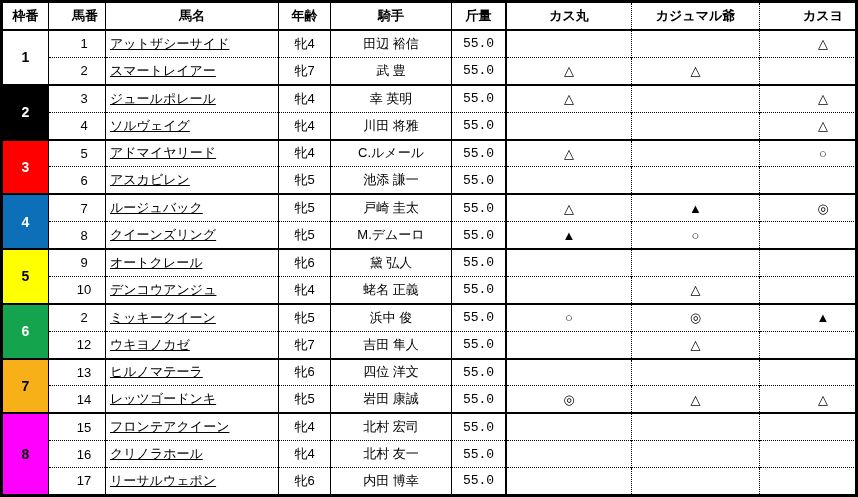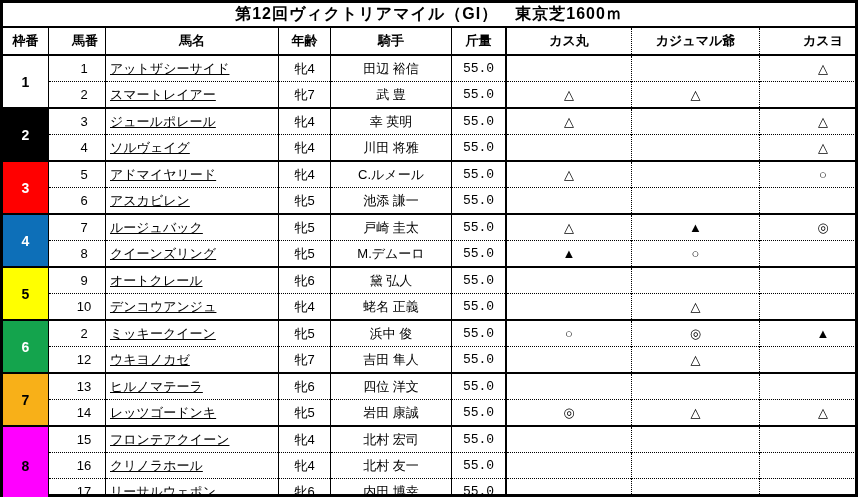--- a/index.html
+++ b/index.html
@@ -36,21 +36,20 @@
   tbody tr.group-start td { border-top:2px solid #000; }
   
   td.c2 { text-align:left; padding-left:4px;text-decoration:underline; }
   td.frame-cell { font-weight:bold; font-size:14px; text-align:center; }
   td.mark { font-size:13px; }
 </style>
 </head>
 <body>
 
 <div class="sheet">
-  <div class="title-row">第12回ヴィクトリアマイル（GI）　東京芝1600ｍ</div>
   <table>
     <thead>
       <tr id="header-row">
           <th class="c0">枠番</th>
           <th class="c1">馬番</th>
           <th class="c2">馬名</th>
           <th class="c3">年齢</th>
           <th class="c4">騎手</th>
           <th class="c5">斤量</th>
           <th class="c6">カス丸</th>

